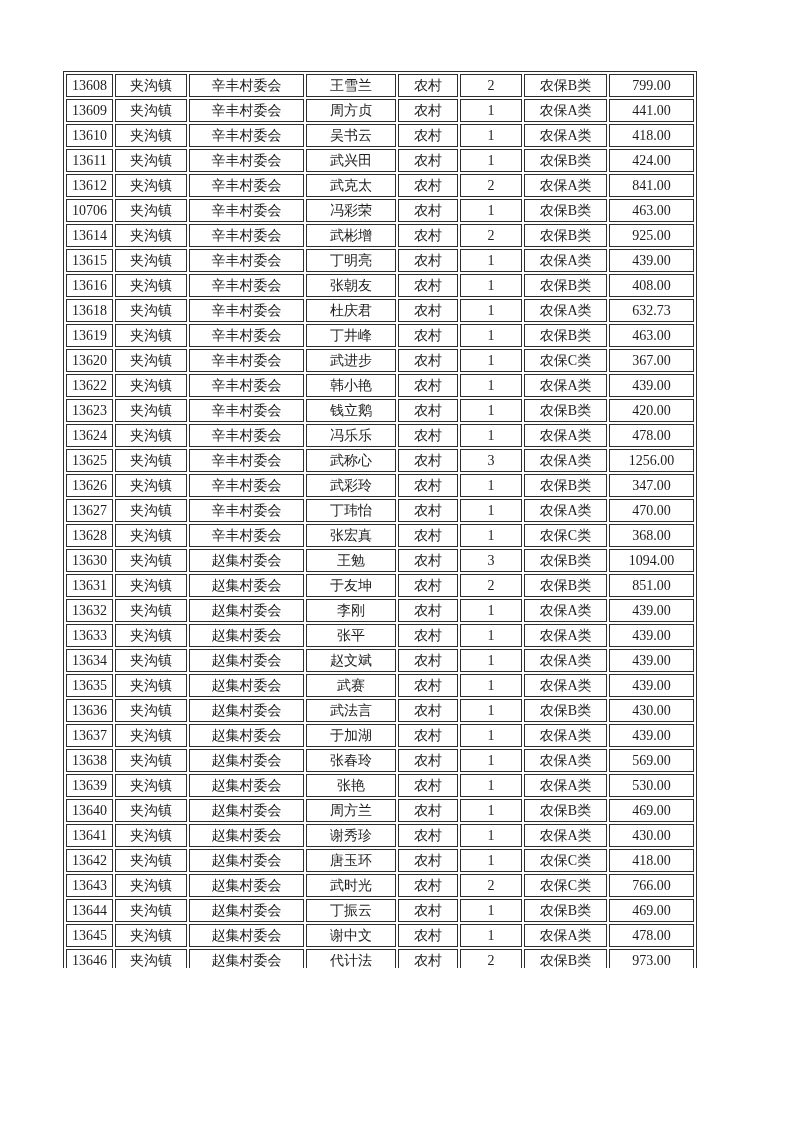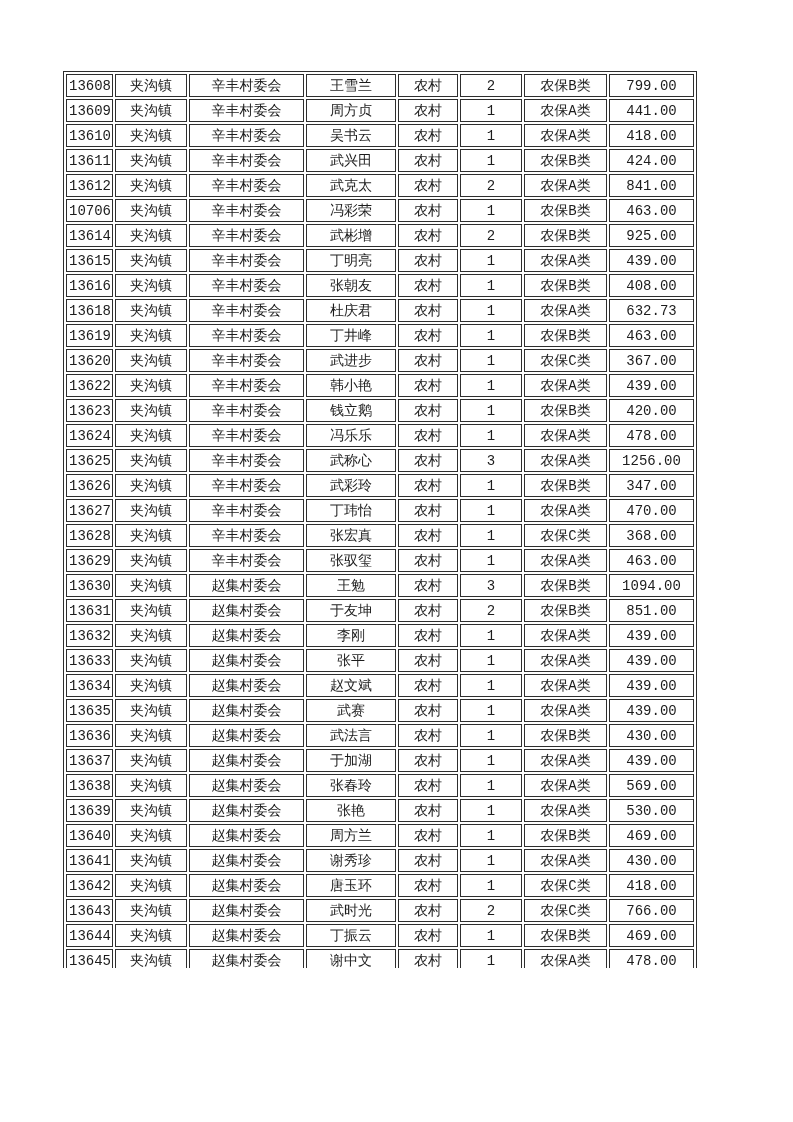--- a/index.html
+++ b/index.html
@@ -13,21 +13,20 @@
     position: relative;
     font-family: "Liberation Serif", "DejaVu Serif", serif;
     color: #1c1c1c;
   }
   .page {
     position: absolute;
     left: 0; top: 0;
     width: 793px; height: 968px;
     background: #ffffff;
     overflow: hidden;
-    font-family: Liberation Mono, monospace;
   }
   table.roster {
     position: absolute;
     left: 63px;
     top: 71px;
     width: 632px;
     border-collapse: separate;
     border-spacing: 2px;
     table-layout: fixed;
     border: 1px solid #2e2e2e;
@@ -257,30 +256,20 @@
           <td>13628</td>
           <td>夹沟镇</td>
           <td>辛丰村委会</td>
           <td>张宏真</td>
           <td>农村</td>
           <td>1</td>
           <td>农保C类</td>
           <td>368.00</td>
         </tr>
         <tr>
-          <td>13629</td>
-          <td>夹沟镇</td>
-          <td>辛丰村委会</td>
-          <td>张驭玺</td>
-          <td>农村</td>
-          <td>1</td>
-          <td>农保A类</td>
-          <td>463.00</td>
-        </tr>
-        <tr>
           <td>13630</td>
           <td>夹沟镇</td>
           <td>赵集村委会</td>
           <td>王勉</td>
           <td>农村</td>
           <td>3</td>
           <td>农保B类</td>
           <td>1094.00</td>
         </tr>
         <tr>

